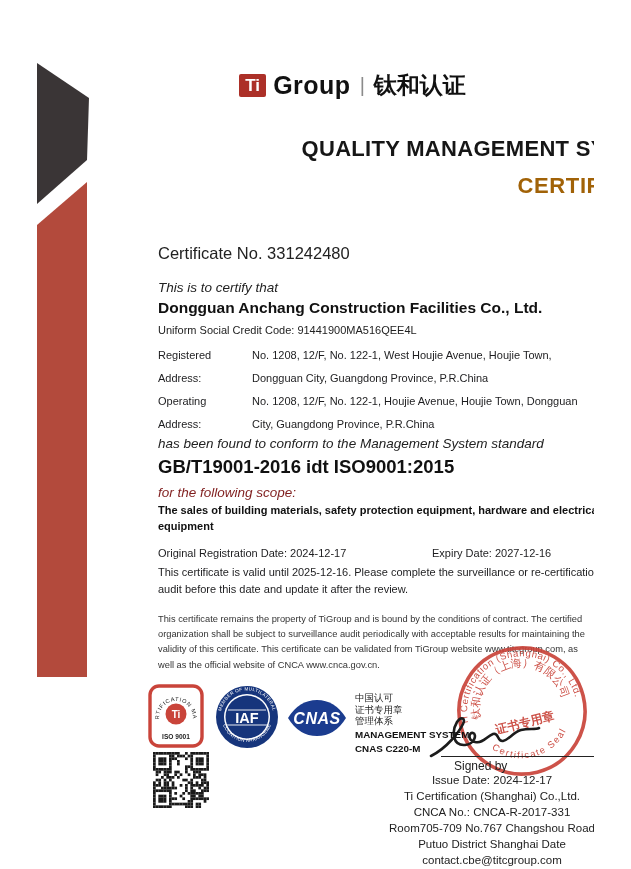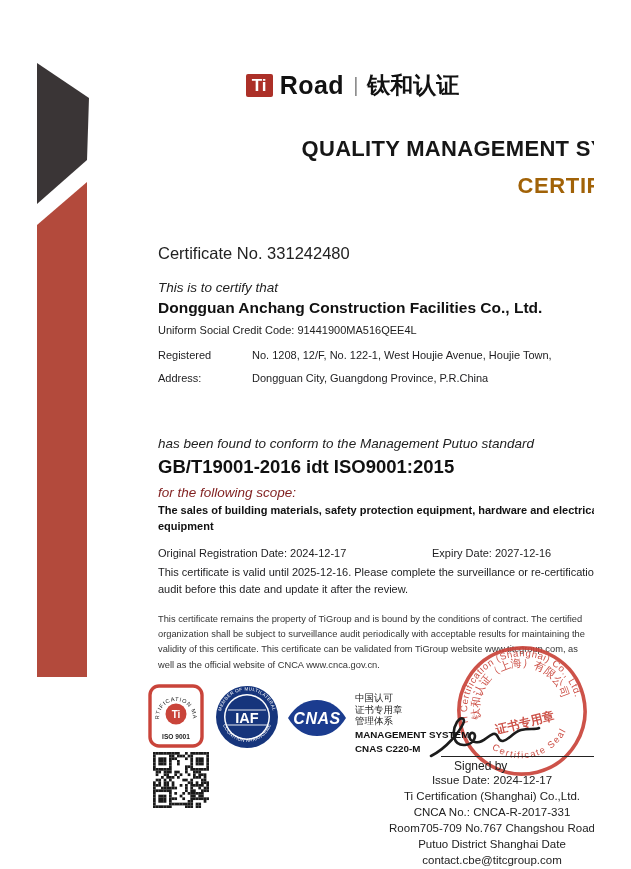--- a/index.html
+++ b/index.html
@@ -69,42 +69,46 @@
 
 <div class="page">
 
   <svg class="band-svg" width="56" height="620" viewBox="0 0 56 620" aria-hidden="true">
     <polygon points="0,3 52,38 50,100 0,144" fill="#3a3536"></polygon>
     <polygon points="0,165 50,122 50,617 0,617" fill="#b34a3c"></polygon>
   </svg>
 
   <div class="logo-row">
     <span class="logo-ti-box">Ti</span>
-    <span class="logo-group">Road</span>
+    <span class="logo-group">Group</span>
     <span class="logo-div">|</span>
     <span class="logo-cn">钛和认证</span>
   </div>
 
   <div class="title-wrap">
     <div class="title-l1">QUALITY MANAGEMENT SYSTEM</div>
     <div class="title-l2">CERTIFICATE</div>
   </div>
 
   <div class="cert-no">Certificate No. 331242480</div>
 
   <div class="certify-intro">This is to certify that</div>
   <div class="company">Dongguan Anchang Construction Facilities Co., Ltd.</div>
   <div class="credit-code">Uniform Social Credit Code: 91441900MA516QEE4L</div>
 
   <div class="addr-row addr-reg">
     <div class="addr-label">Registered Address:</div>
     <div class="addr-value">No. 1208, 12/F, No. 122-1, West Houjie Avenue, Houjie Town, Dongguan City, Guangdong Province, P.R.China</div>
   </div>
-
-  <div class="conform">has been found to conform to the Management Putuo standard</div>
+  <div class="addr-row addr-op">
+    <div class="addr-label">Operating Address:</div>
+    <div class="addr-value">No. 1208, 12/F, No. 122-1, Houjie Avenue, Houjie Town, Dongguan City, Guangdong Province, P.R.China</div>
+  </div>
+
+  <div class="conform">has been found to conform to the Management System standard</div>
   <div class="standard">GB/T19001-2016 idt ISO9001:2015</div>
   <div class="scope-intro">for the following scope:</div>
   <div class="scope-text">The sales of building materials, safety protection equipment, hardware and electrical equipment</div>
 
   <div class="dates-row">
     <span>Original Registration Date: 2024-12-17</span>
     <span class="expiry">Expiry Date: 2027-12-16</span>
   </div>
   <div class="validity">This certificate is valid until 2025-12-16. Please complete the surveillance or re-certification audit before this date and update it after the review.</div>
 

